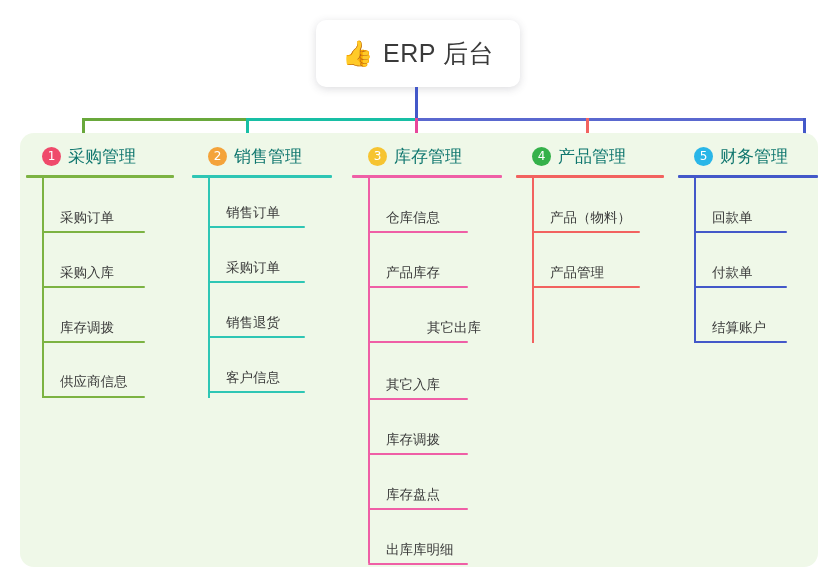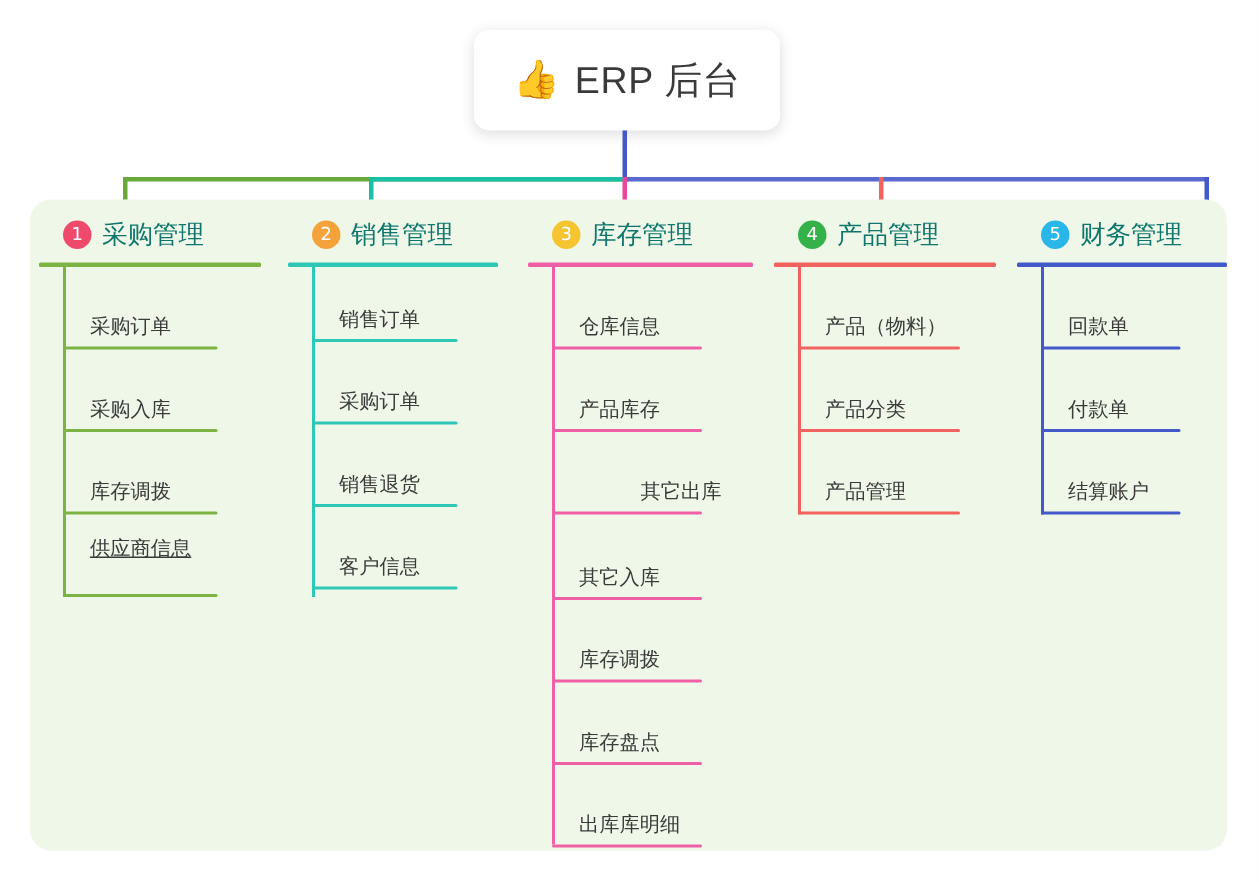--- a/index.html
+++ b/index.html
@@ -163,21 +163,21 @@
         </div>
         <div class="leaf" style="height: 55px;">
           <span class="leaf-label" style="position: absolute; left: 34px; bottom: 9px;">采购入库</span>
           <div class="leaf-rule" style="background: rgb(124, 179, 66); width: 103px;"></div>
         </div>
         <div class="leaf" style="height: 55px;">
           <span class="leaf-label" style="position: absolute; left: 34px; bottom: 9px;">库存调拨</span>
           <div class="leaf-rule" style="background: rgb(124, 179, 66); width: 103px;"></div>
         </div>
         <div class="leaf" style="height: 55px;">
-          <span class="leaf-label" style="position: absolute; left: 34px; bottom: 26px; text-decoration: underline;">供应商信息</span>
+          <span class="leaf-label" style="position: absolute; left: 34px; bottom: 10px;">供应商信息</span>
           <div class="leaf-rule" style="background: rgb(124, 179, 66); width: 103px;"></div>
         </div>
       </div>
     </div>
     <div class="column" style="left: 192px; top: 143px; width: 140px;">
       <div class="col-head">
         <span class="badge" style="background: rgb(244, 163, 58);">2</span>
         <span class="col-title">销售管理</span>
       </div>
       <div class="head-rule" style="background: rgb(46, 198, 180); width: 140px;"></div>
@@ -245,24 +245,20 @@
         <span class="col-title">产品管理</span>
       </div>
       <div class="head-rule" style="background: rgb(242, 98, 95); width: 148px;"></div>
       <div class="leaves">
         <div class="spine" style="background: rgb(242, 98, 95); height: 165px;"></div>
         <div class="leaf" style="height: 55px;">
           <span class="leaf-label" style="position: absolute; left: 34px; bottom: 9px;">产品（物料）</span>
           <div class="leaf-rule" style="background: rgb(242, 98, 95); width: 108px;"></div>
         </div>
         <div class="leaf" style="height: 55px;">
-          <span class="leaf-label" style="position: absolute; left: 34px; bottom: 9px;">产品分类</span>
-          <div class="leaf-rule" style="background: rgb(242, 98, 95); width: 108px;"></div>
-        </div>
-        <div class="leaf" style="height: 55px;">
           <span class="leaf-label" style="position: absolute; left: 34px; bottom: 9px;">产品管理</span>
           <div class="leaf-rule" style="background: rgb(242, 98, 95); width: 108px;"></div>
         </div>
       </div>
     </div>
     <div class="column" style="left: 678px; top: 143px; width: 140px;">
       <div class="col-head">
         <span class="badge" style="background: rgb(41, 182, 232);">5</span>
         <span class="col-title">财务管理</span>
       </div>

